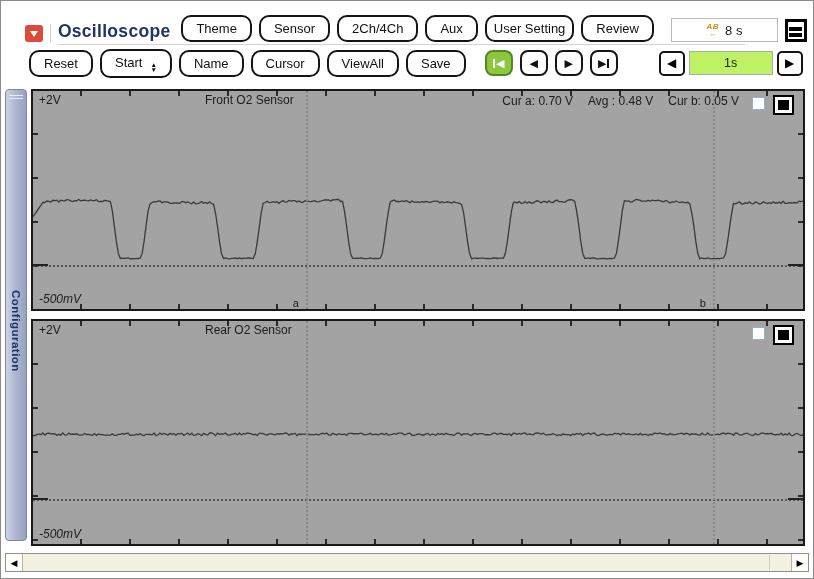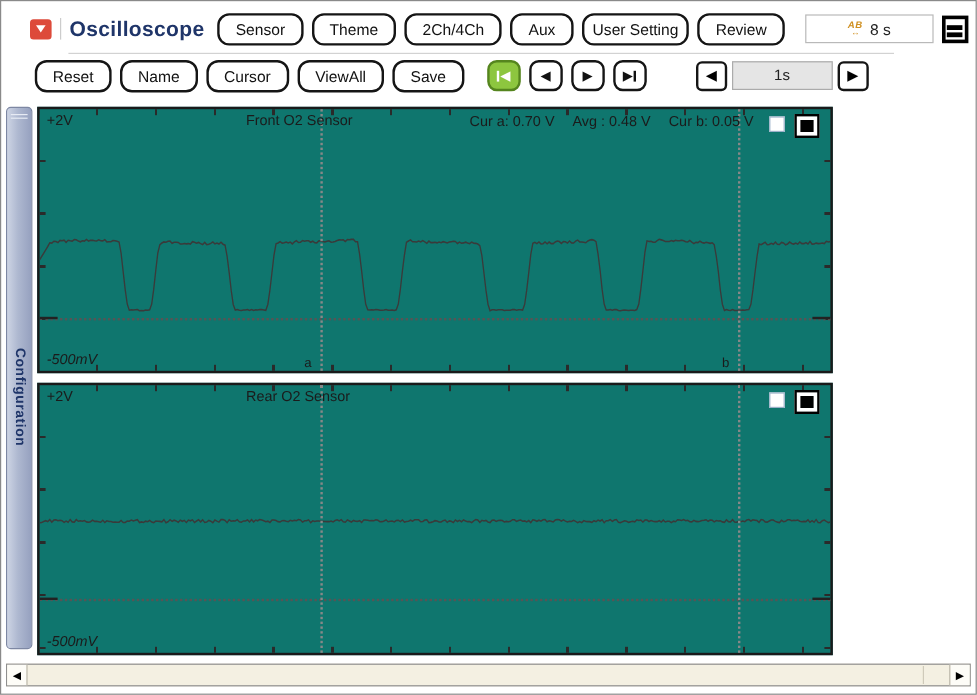--- a/index.html
+++ b/index.html
@@ -2,21 +2,21 @@
 <html><head>
 <meta charset="utf-8">
 <style>
   * { margin:0; padding:0; box-sizing:border-box; font-family:"Liberation Sans",sans-serif; }
   body { background:#e8e8e8; }
   .screen { position:relative; width:814px; height:579px; background:#ffffff;
             border:1px solid #8a8a8a; overflow:hidden; }
 
   
   .row1 { position:absolute; top:5px; left:24px; right:6px; height:36px;
-          display:flex; align-items:center; gap:7px; }
+          display:flex; align-items:flex-end; gap:7px; }
   .row2 { position:absolute; top:47px; left:28px; right:6px; height:30px;
           display:flex; align-items:center; gap:7px; }
   .hr1  { position:absolute; top:43px; left:56px; width:688px; height:1px; background:#d2d2d2; }
 
   .rec { width:18px; height:17px; border-radius:3px; display:flex;
          align-items:center; justify-content:center; flex:0 0 auto; }
   .rec .tri { width:0; height:0; border-left:4px solid transparent;
               border-right:4px solid transparent; border-top:6px solid #fff; }
   .vdiv { width:1px; height:18px; background:#cccccc; }
 
@@ -44,34 +44,34 @@
 
   .pbtn { width:28px; height:26px; border:2px solid #151515; border-radius:8px; background:#fff;
           display:flex; align-items:center; justify-content:center; font-size:11px;
           color:#111; cursor:pointer; gap:1px; }
   .pbtn .bar { width:2px; height:9px; background:currentColor; }
   .pbtn.green { background:#8dc63f; border-color:#55851e; color:#fff; margin-left:12px; }
 
   .stepper { margin-left:34px; display:flex; align-items:center; gap:4px; }
   .stbtn { width:26px; height:25px; border:2px solid #151515; border-radius:5px; background:#fff;
            display:flex; align-items:center; justify-content:center; font-size:12px; cursor:pointer; }
-  .stfield { width:84px; height:24px; border:1px solid #ababab; background:#e5e5e5;
+  .stfield { width:84px; height:24px; border:1px solid #ababab; background:#bef264;
              display:flex; align-items:center; justify-content:center; font-size:12.5px; color:#222; }
 
   
   .side-tab { position:absolute; left:4px; top:88px; width:22px; height:452px;
               border:1px solid #7d87a3; border-radius:4px; cursor:pointer;
               background:linear-gradient(to right,#cdd4e4 0%,#aeb8d0 45%,#96a1bf 100%); }
   .side-tab .hl { position:absolute; left:3px; right:3px; height:1px; background:#e7ebf4; }
   .side-tab .vtext { position:absolute; top:200px; left:50%; transform:translateX(-50%);
                      writing-mode:vertical-rl; font-size:11.5px; font-weight:bold;
                      letter-spacing:.5px; white-space:nowrap; }
 
   
-  .channel { position:absolute; left:30px; width:663px; border:2px solid #1a1a1a; background:#0f766e; }
+  .channel { position:absolute; left:30px; width:774px; border:2px solid #1a1a1a; background:#a3a3a3; }
   #ch0 { top:88px;  height:222px; }
   #ch1 { top:318px; height:227px; }
 
   .wave { position:absolute; inset:0; width:100%; height:100%; }
 
   .ticks-top, .ticks-bottom { position:absolute; left:0; right:0; height:5px;
       background:repeating-linear-gradient(to right, transparent 0, transparent 47px, #2a2a2a 47px, #2a2a2a 49px); }
   .ticks-top { top:0; } .ticks-bottom { bottom:0; }
   .ticks-left, .ticks-right { position:absolute; top:0; bottom:0; width:5px;
       background:repeating-linear-gradient(to bottom, transparent 0, transparent 42px, #2a2a2a 42px, #2a2a2a 44px); }
@@ -111,42 +111,48 @@
 <body>
 
 <div class="screen">
 
   <div class="row1">
     <div class="rec" id="rec-icon" style="background: rgb(221, 74, 58);">
       <span class="tri"></span>
     </div>
     <div class="vdiv"></div>
     <div class="app-title" id="app-title" style="color: rgb(31, 53, 105);">Oscilloscope</div>
+    <button class="tbtn">Theme</button>
     <button class="tbtn">Sensor</button>
-    <button class="tbtn">Theme</button>
     <button class="tbtn">2Ch/4Ch</button>
     <button class="tbtn">Aux</button>
     <button class="tbtn tight">User Setting</button>
     <button class="tbtn">Review</button>
     <div class="timebox">
       <span class="ab" id="ab-icon" style="color: rgb(207, 143, 31);">
         <span class="ab-top">AB</span>
         <span class="ab-sub">↔</span>
       </span>
       <span>8 s</span>
     </div>
     <div class="menu">
         <i></i>
         <i></i>
       </div>
   </div>
   <div class="hr1"></div>
 
   <div class="row2">
     <button class="tbtn">Reset</button>
+    <button class="tbtn">
+      <span>Start</span><span class="spin">
+          <b>▲</b>
+          <b>▼</b>
+        </span>
+    </button>
     <button class="tbtn">Name</button>
     <button class="tbtn">Cursor</button>
     <button class="tbtn">ViewAll</button>
     <button class="tbtn">Save</button>
 
     <button class="pbtn green">
       <span class="bar"></span>◀</button>
     <button class="pbtn">◀</button>
     <button class="pbtn">▶</button>
     <button class="pbtn">▶<span class="bar"></span></button>

